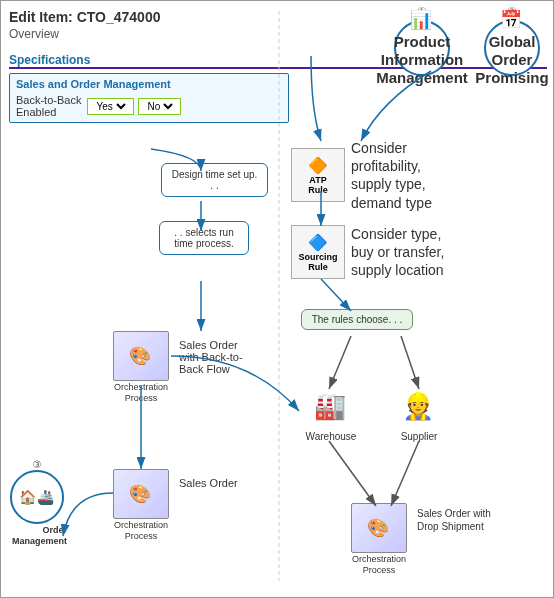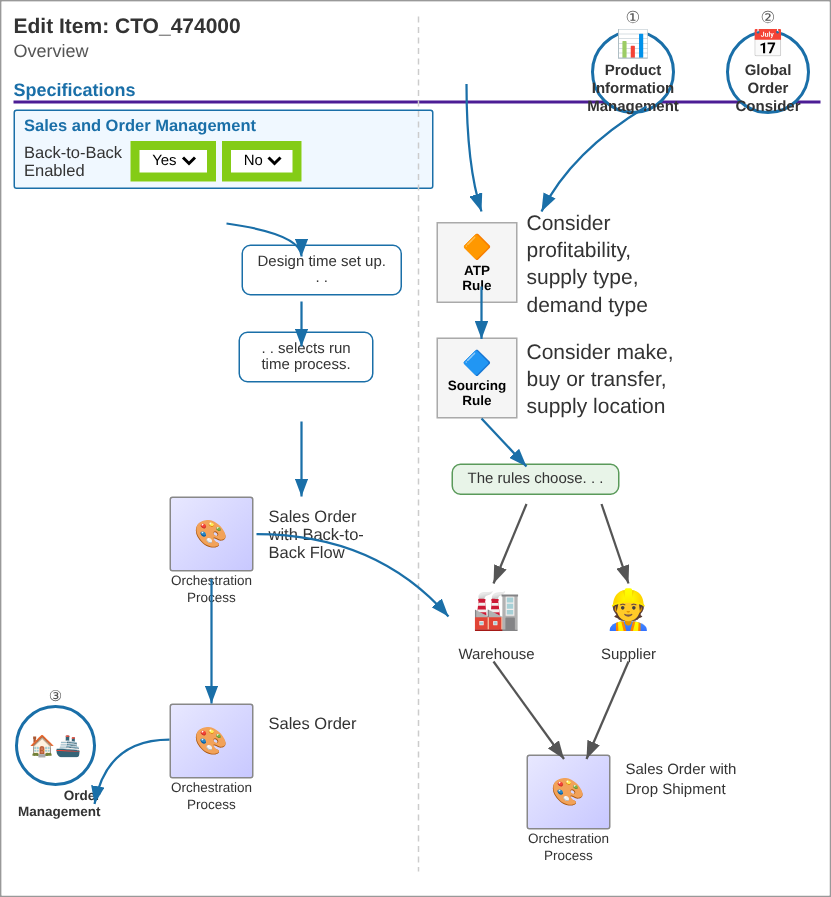--- a/index.html
+++ b/index.html
@@ -78,21 +78,21 @@
       display: flex;
       flex-direction: column;
       align-items: center;
       justify-content: center;
       text-align: center;
     }
     .circle-icon .icon-emoji {
       font-size: 18px;
     }
     .circle-label {
-      font-size: 10px;
+      font-size: 15px;
       font-weight: bold;
       color: #333;
       text-align: center;
       margin-top: 2px;
       line-height: 1.2;
     }
     
     .som-section {
       margin-top: 4px;
       border: 1px solid #1a6fa8;
@@ -116,21 +116,21 @@
     }
     .btb-label {
       font-weight: normal;
       white-space: nowrap;
     }
     .btb-controls {
       display: flex;
       gap: 4px;
     }
     .select-box {
-      border: 6px solid #84cc16;
+      border: 1px solid #84cc16;
       padding: 1px 4px;
       background: #fff;
       font-size: 10px;
       display: flex;
       align-items: center;
       cursor: pointer;
     }
     .select-box select {
       border: none;
       font-size: 10px;
@@ -334,21 +334,21 @@
       <span class="circle-number">①</span>
       <div class="circle-icon">
         <span class="icon-emoji">📊</span>
         <span class="circle-label">Product Information Management</span>
       </div>
     </div>
     <div class="circle-item">
       <span class="circle-number">②</span>
       <div class="circle-icon">
         <span class="icon-emoji">📅</span>
-        <span class="circle-label">Global Order Consider</span>
+        <span class="circle-label">Global Order Promising</span>
       </div>
     </div>
   </div>
 
   <div class="som-section">
     <div class="som-title">Sales and Order Management</div>
     <div class="btb-row">
       <span class="btb-label">Back-to-Back<br>Enabled</span>
       <div class="btb-controls">
         <div class="select-box">
@@ -379,21 +379,21 @@
       <span class="rule-label">ATP<br>Rule</span>
     </div>
     <span class="rule-desc">Consider profitability, supply type, demand type</span>
   </div>
 
   <div class="rule-box" style="top:224px; left:290px;">
     <div class="rule-icon-box">
       <span class="rule-icon">🔷</span>
       <span class="rule-label">Sourcing<br>Rule</span>
     </div>
-    <span class="rule-desc">Consider make, buy or transfer, supply location</span>
+    <span class="rule-desc">Consider type, buy or transfer, supply location</span>
   </div>
 
   <div class="rules-choose-bubble">
     <span>The rules choose. . .</span>
   </div>
 
   <div class="orch-box" style="top:330px; left:112px;">
     <div class="orch-icon">🎨</div>
     <div class="orch-label">Orchestration<br>Process</div>
   </div>

